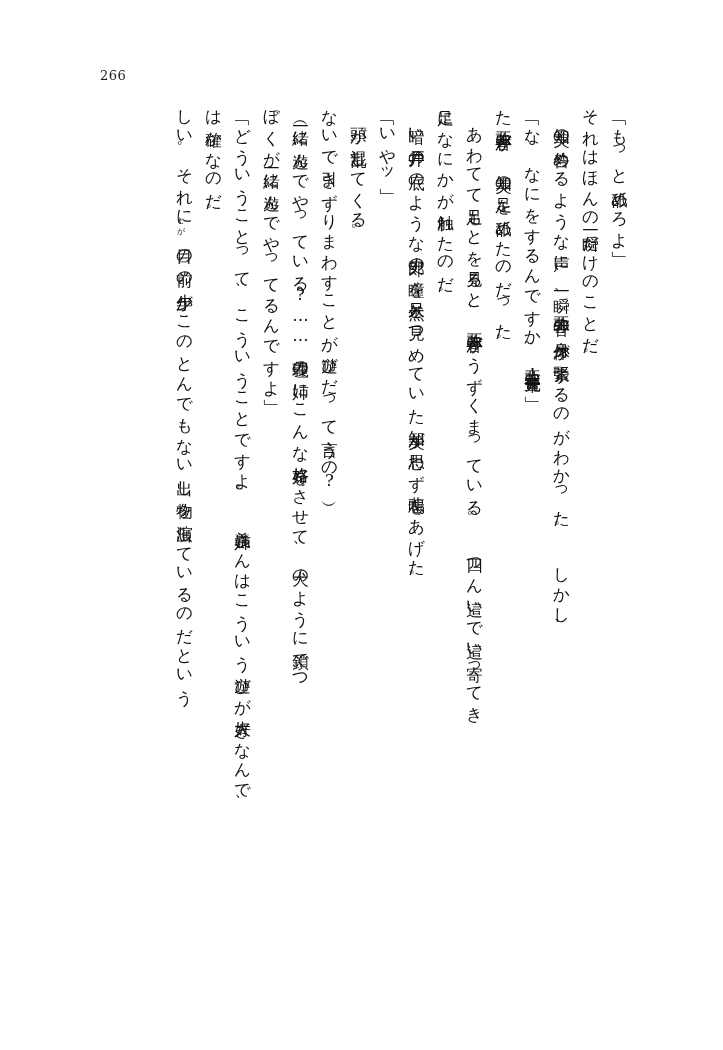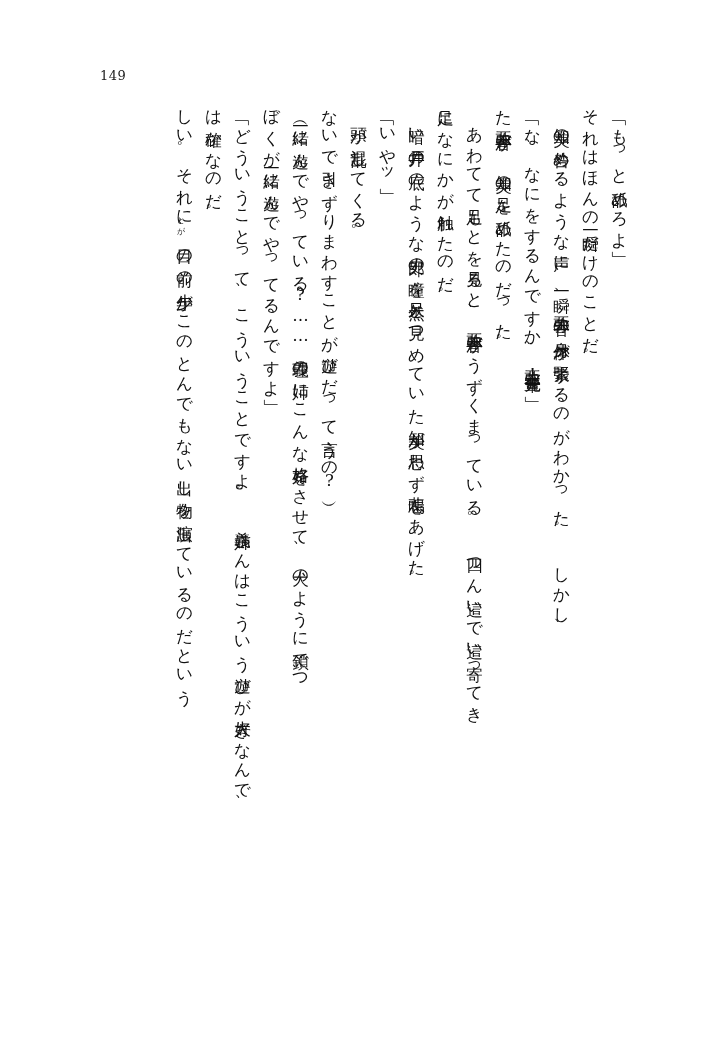--- a/index.html
+++ b/index.html
@@ -63,21 +63,21 @@
     letter-spacing: 0.5px;
     line-height: 1;
     font-family: "DejaVu Serif", "Liberation Serif", serif;
   }
 </style>
 </head>
 <body>
 
 <div class="page">
 
-  <div class="page-number">149</div>
+  <div class="page-number">266</div>
 
   <div class="text-block">
     <div class="col">しい。それに、目の前の少年がこのとんでもない出し物を演出しているのだという</div>
     <div class="col">は確かなのだ。</div>
     <div class="col indent-1" style="padding-top: 17px;">「どういうことって、こういうことですよ。　義姉さんはこういう遊びが大好きなんで、</div>
     <div class="col">ぼくが一緒に遊んでやってるんですよ」</div>
     <div class="col indent-1" style="padding-top: 17px;">（一緒に遊んでやっている?……義理の姉にこんな格好をさせて、犬のように鎖でつ</div>
     <div class="col">ないで引きずりまわすことが遊びだって言うの?）</div>
     <div class="col indent-1" style="padding-top: 17px;">頭が混乱してくる。</div>
     <div class="col indent-1" style="padding-top: 17px;">「いやッ」</div>

